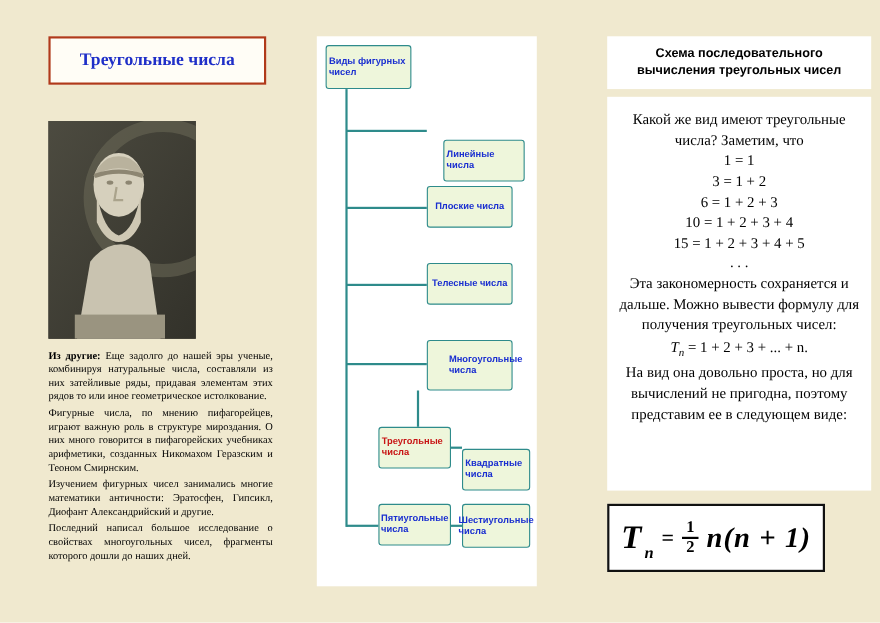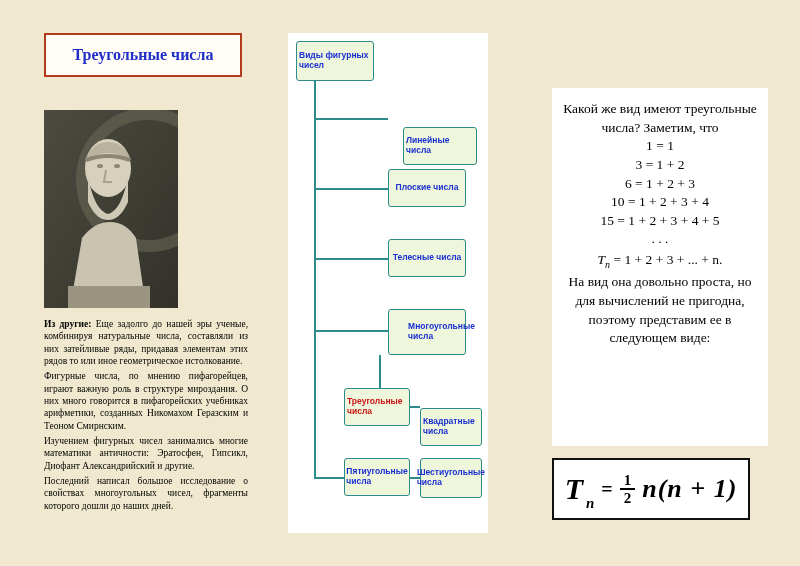--- a/index.html
+++ b/index.html
@@ -66,21 +66,21 @@
     width: 240px; height: 48px;
     background: #ffffff;
     display: flex; align-items: center; justify-content: center;
     text-align: center;
     font-family: "Liberation Sans", sans-serif;
     font-weight: bold; font-size: 11.5px; line-height: 1.3;
     padding: 2px 10px; box-sizing: border-box;
   }
   .r-body {
     position: absolute; left: 552px; top: 88px;
-    width: 216px; height: 358px;
+    width: 240px; height: 358px;
     background: #ffffff;
     box-sizing: border-box;
     padding: 12px 8px;
     text-align: center;
     font-size: 13.5px; line-height: 1.38;
   }
   .r-body .eq { font-size: 13.5px; }
   .r-body .series-formula { font-weight: normal; margin: 2px 0; }
   .r-body .series-formula .tvar { font-style: italic; }
   .r-body .series-formula sub { font-style: italic; font-size: 10px; }
@@ -166,29 +166,31 @@
     <div class="node red" style="left:56px; top:355px; width:66px; height:38px;">Треугольные числа</div>
     <div class="node" style="left:132px; top:343px; width:62px; height:38px;margin-top:32px;">Квадратные числа</div>
 
     <div class="hline" style="left:27px; top:444px; width:29px;"></div>
     <div class="hline" style="left:122px; top:444px; width:10px;"></div>
 
     <div class="node" style="left:56px; top:425px; width:66px; height:38px;">Пятиугольные числа</div>
     <div class="node" style="left:132px; top:425px; width:62px; height:40px;">Шестиугольные числа</div>
   </div>
 
+  <div class="r-header">Схема последовательного вычисления треугольных чисел</div>
 
   <div class="r-body">
     <div>Какой же вид имеют треугольные числа? Заметим, что</div>
     <div class="eq">1 = 1</div>
     <div class="eq">3 = 1 + 2</div>
     <div class="eq">6 = 1 + 2 + 3</div>
     <div class="eq">10 = 1 + 2 + 3 + 4</div>
     <div class="eq">15 = 1 + 2 + 3 + 4 + 5</div>
     <div class="eq">. . .</div>
+    <div>Эта закономерность сохраняется и дальше. Можно вывести формулу для получения треугольных чисел:</div>
     <div class="series-formula"><span class="tvar">Т</span><sub>n</sub><span> = 1 + 2 + 3 + ... + n.</span></div>
     <div>На вид она довольно проста, но для вычислений не пригодна, поэтому представим ее в следующем виде:</div>
   </div>
 
   <div class="formula-box">
     <span class="f-T">T</span>
       <span class="f-sub">n</span>
     <span class="f-eq">=</span>
     <span class="frac">
       <span class="num">1</span>

